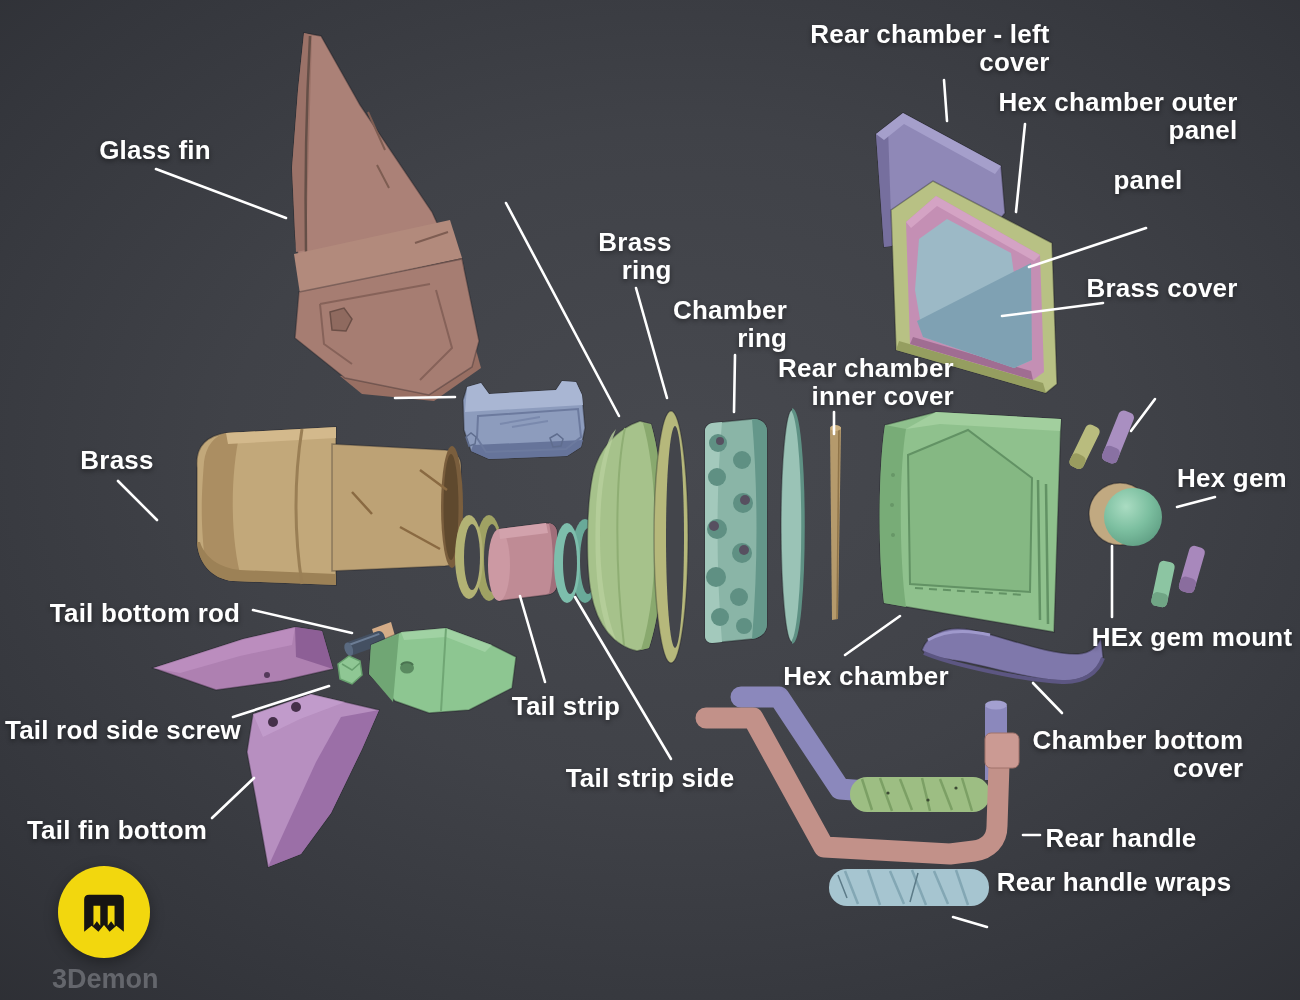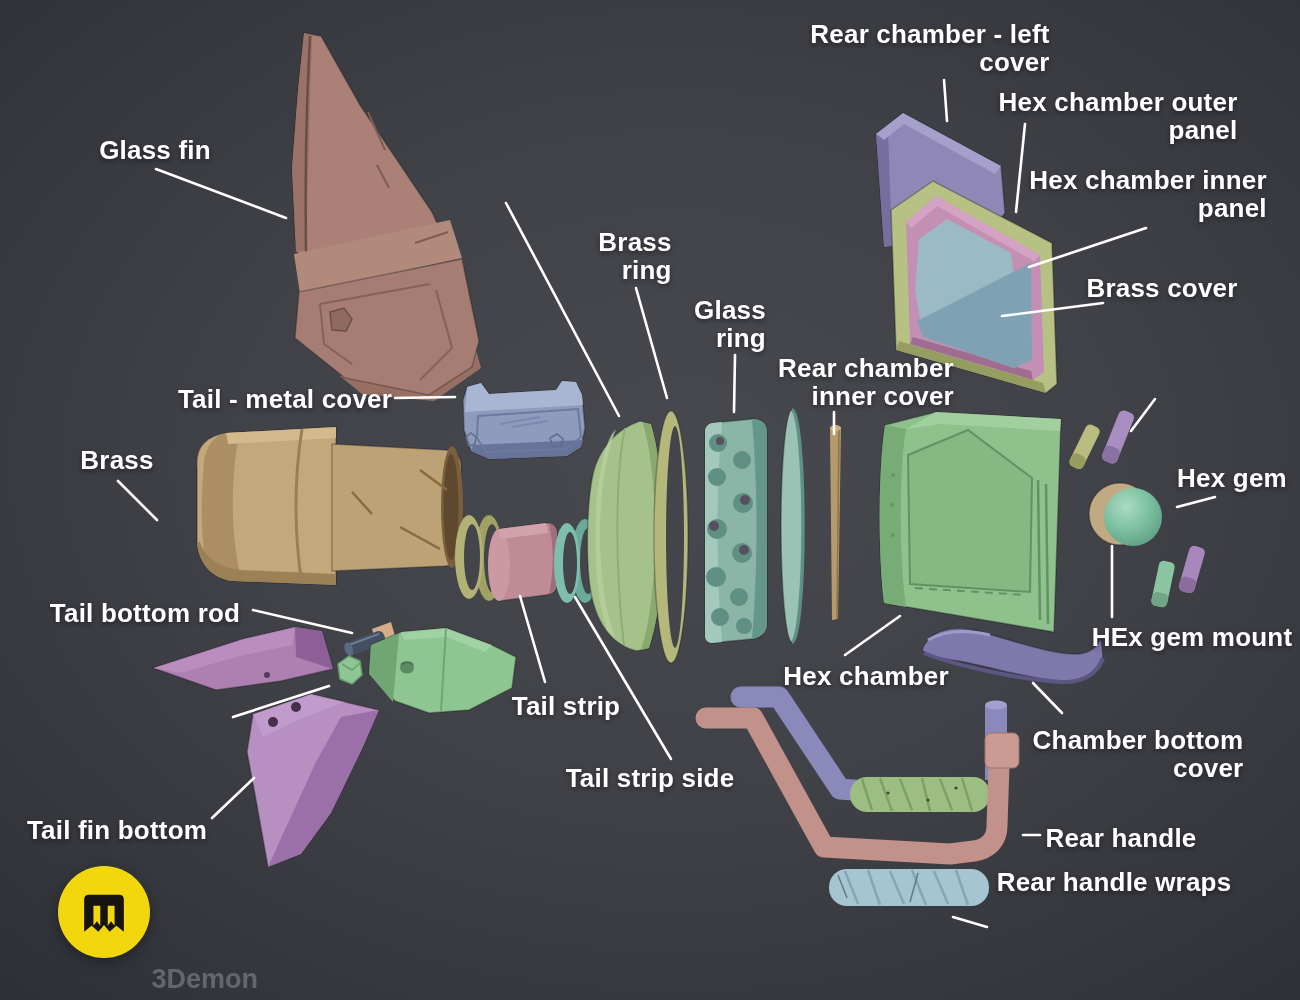--- a/index.html
+++ b/index.html
@@ -13,21 +13,21 @@
     position:absolute;transform:translateX(-50%);
     color:#ffffff;font-weight:700;font-size:26px;line-height:28px;
     text-align:right;white-space:nowrap;letter-spacing:.2px;
     text-shadow:0 2px 5px rgba(0,0,0,.45);
   }
   .label span{display:block;}
   .leader{stroke:#ffffff;stroke-width:2.6;stroke-linecap:round;}
   #logo{position:absolute;left:58px;top:866px;width:200px;}
   .logo-circle{width:92px;height:92px;border-radius:50%;background:#f2d70e;
     display:flex;align-items:center;justify-content:center;box-shadow:0 4px 14px rgba(0,0,0,.35);}
-  .logo-text{margin-top:6px;margin-left:-6px;color:#64666c;font-weight:700;font-size:27px;text-align:right;}
+  .logo-text{margin-top:6px;margin-left:-6px;color:#64666c;font-weight:700;font-size:27px;}
 </style>
 </head>
 <body>
 
 <div id="stage">
 
 <svg id="scene" viewBox="0 0 1300 1000">
   <defs>
     <radialGradient id="gemGrad" cx="38%" cy="32%" r="75%">
       <stop offset="0%" stop-color="#aadcc2"></stop>
@@ -295,55 +295,54 @@
 
 <div class="label" style="left:930px;top:20px">
   <span>Rear chamber - left</span>
       <span>cover</span>
 </div>
 <div class="label" style="left:1118px;top:88px">
   <span>Hex chamber outer</span>
       <span>panel</span>
 </div>
 <div class="label" style="left:1148px;top:166px">
-  <span>Hex chamber inner</span>
       <span>panel</span>
 </div>
 <div class="label" style="left:1162px;top:274px">
   <span>Brass cover</span>
 </div>
 <div class="label" style="left:1232px;top:464px">
   <span>Hex gem</span>
 </div>
 <div class="label" style="left:866px;top:354px">
   <span>Rear chamber</span>
       <span>inner cover</span>
 </div>
 <div class="label" style="left:1192px;top:623px">
   <span>HEx gem mount</span>
 </div>
 <div class="label" style="left:730px;top:296px">
-  <span>Glass</span>
+  <span>Chamber</span>
       <span>ring</span>
 </div>
 <div class="label" style="left:635px;top:228px">
   <span>Brass</span>
       <span>ring</span>
 </div>
 <div class="label" style="left:155px;top:136px">
   <span>Glass fin</span>
 </div>
-<div class="label" style="left:285px;top:385px">
-  <span>Tail - metal cover</span>
-</div>
 <div class="label" style="left:117px;top:446px">
   <span>Brass</span>
 </div>
 <div class="label" style="left:145px;top:599px">
   <span>Tail bottom rod</span>
+</div>
+<div class="label" style="left:123px;top:716px">
+  <span>Tail rod side screw</span>
 </div>
 <div class="label" style="left:117px;top:816px">
   <span>Tail fin bottom</span>
 </div>
 <div class="label" style="left:566px;top:692px">
   <span>Tail strip</span>
 </div>
 <div class="label" style="left:650px;top:764px">
   <span>Tail strip side</span>
 </div>

